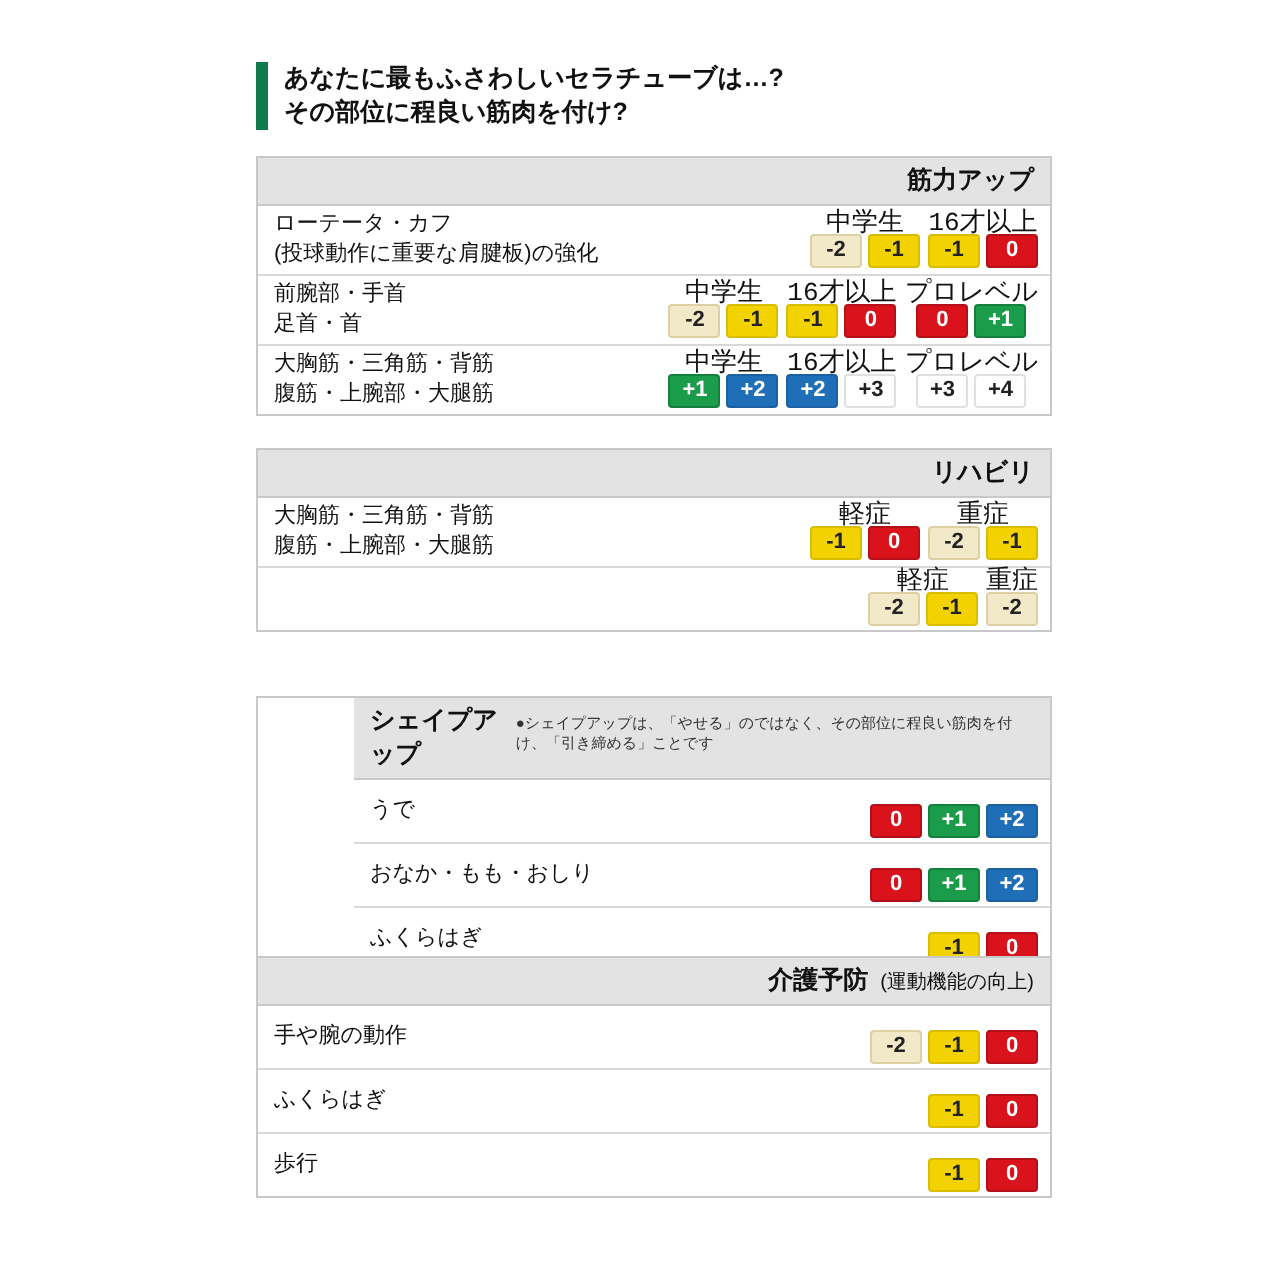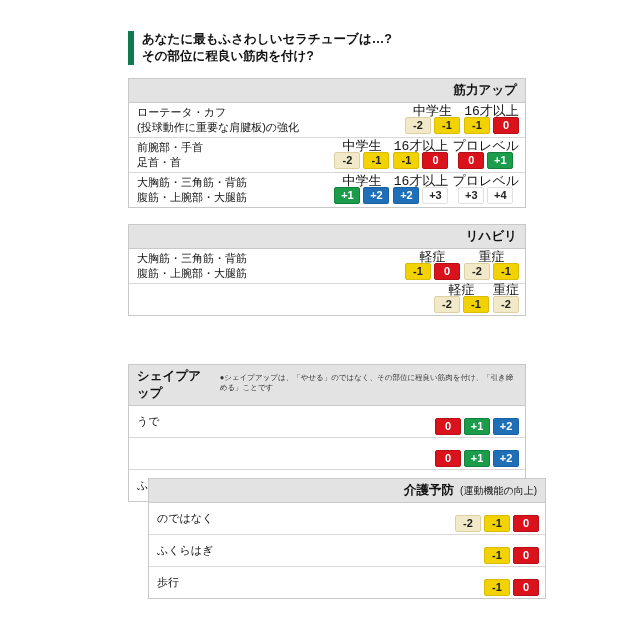--- a/index.html
+++ b/index.html
@@ -197,39 +197,40 @@
             </div>
             <div class="grp">
               <div class="grp-head">重症</div>
               <div class="grp-chips">
                 <div class="chip beige">-2</div>
               </div>
             </div>
           </div>
         </div>
       </div>
-      <div class="section" style="top: 364px;">
+      <div class="section" style="top: 348px; padding-left: 48px;">
         <div class="sec-title">
           <span>シェイプアップ</span>
           <span class="sec-note">●シェイプアップは、「やせる」のではなく、その部位に程良い筋肉を付け、「引き締める」ことです</span>
         </div>
         <div class="row">
           <div class="label">うで</div>
           <div class="chips">
             <div class="grp">
               <div class="grp-head"></div>
               <div class="grp-chips">
                 <div class="chip red">0</div>
                 <div class="chip green">+1</div>
                 <div class="chip blue">+2</div>
               </div>
             </div>
           </div>
         </div>
         <div class="row">
+          <div class="label">おなか・もも・おしり</div>
           <div class="chips">
             <div class="grp">
               <div class="grp-head"></div>
               <div class="grp-chips">
                 <div class="chip red">0</div>
                 <div class="chip green">+1</div>
                 <div class="chip blue">+2</div>
               </div>
             </div>
           </div>
@@ -240,27 +241,27 @@
             <div class="grp">
               <div class="grp-head"></div>
               <div class="grp-chips">
                 <div class="chip yellow">-1</div>
                 <div class="chip red">0</div>
               </div>
             </div>
           </div>
         </div>
       </div>
-      <div class="section" style="top: 478px; margin-left: 20px;">
+      <div class="section" style="top: 478px;">
         <div class="sec-title">
           <span>介護予防</span>
           <span class="sec-sub">(運動機能の向上)</span>
         </div>
         <div class="row">
-          <div class="label">のではなく</div>
+          <div class="label">手や腕の動作</div>
           <div class="chips">
             <div class="grp">
               <div class="grp-head"></div>
               <div class="grp-chips">
                 <div class="chip beige">-2</div>
                 <div class="chip yellow">-1</div>
                 <div class="chip red">0</div>
               </div>
             </div>
           </div>

